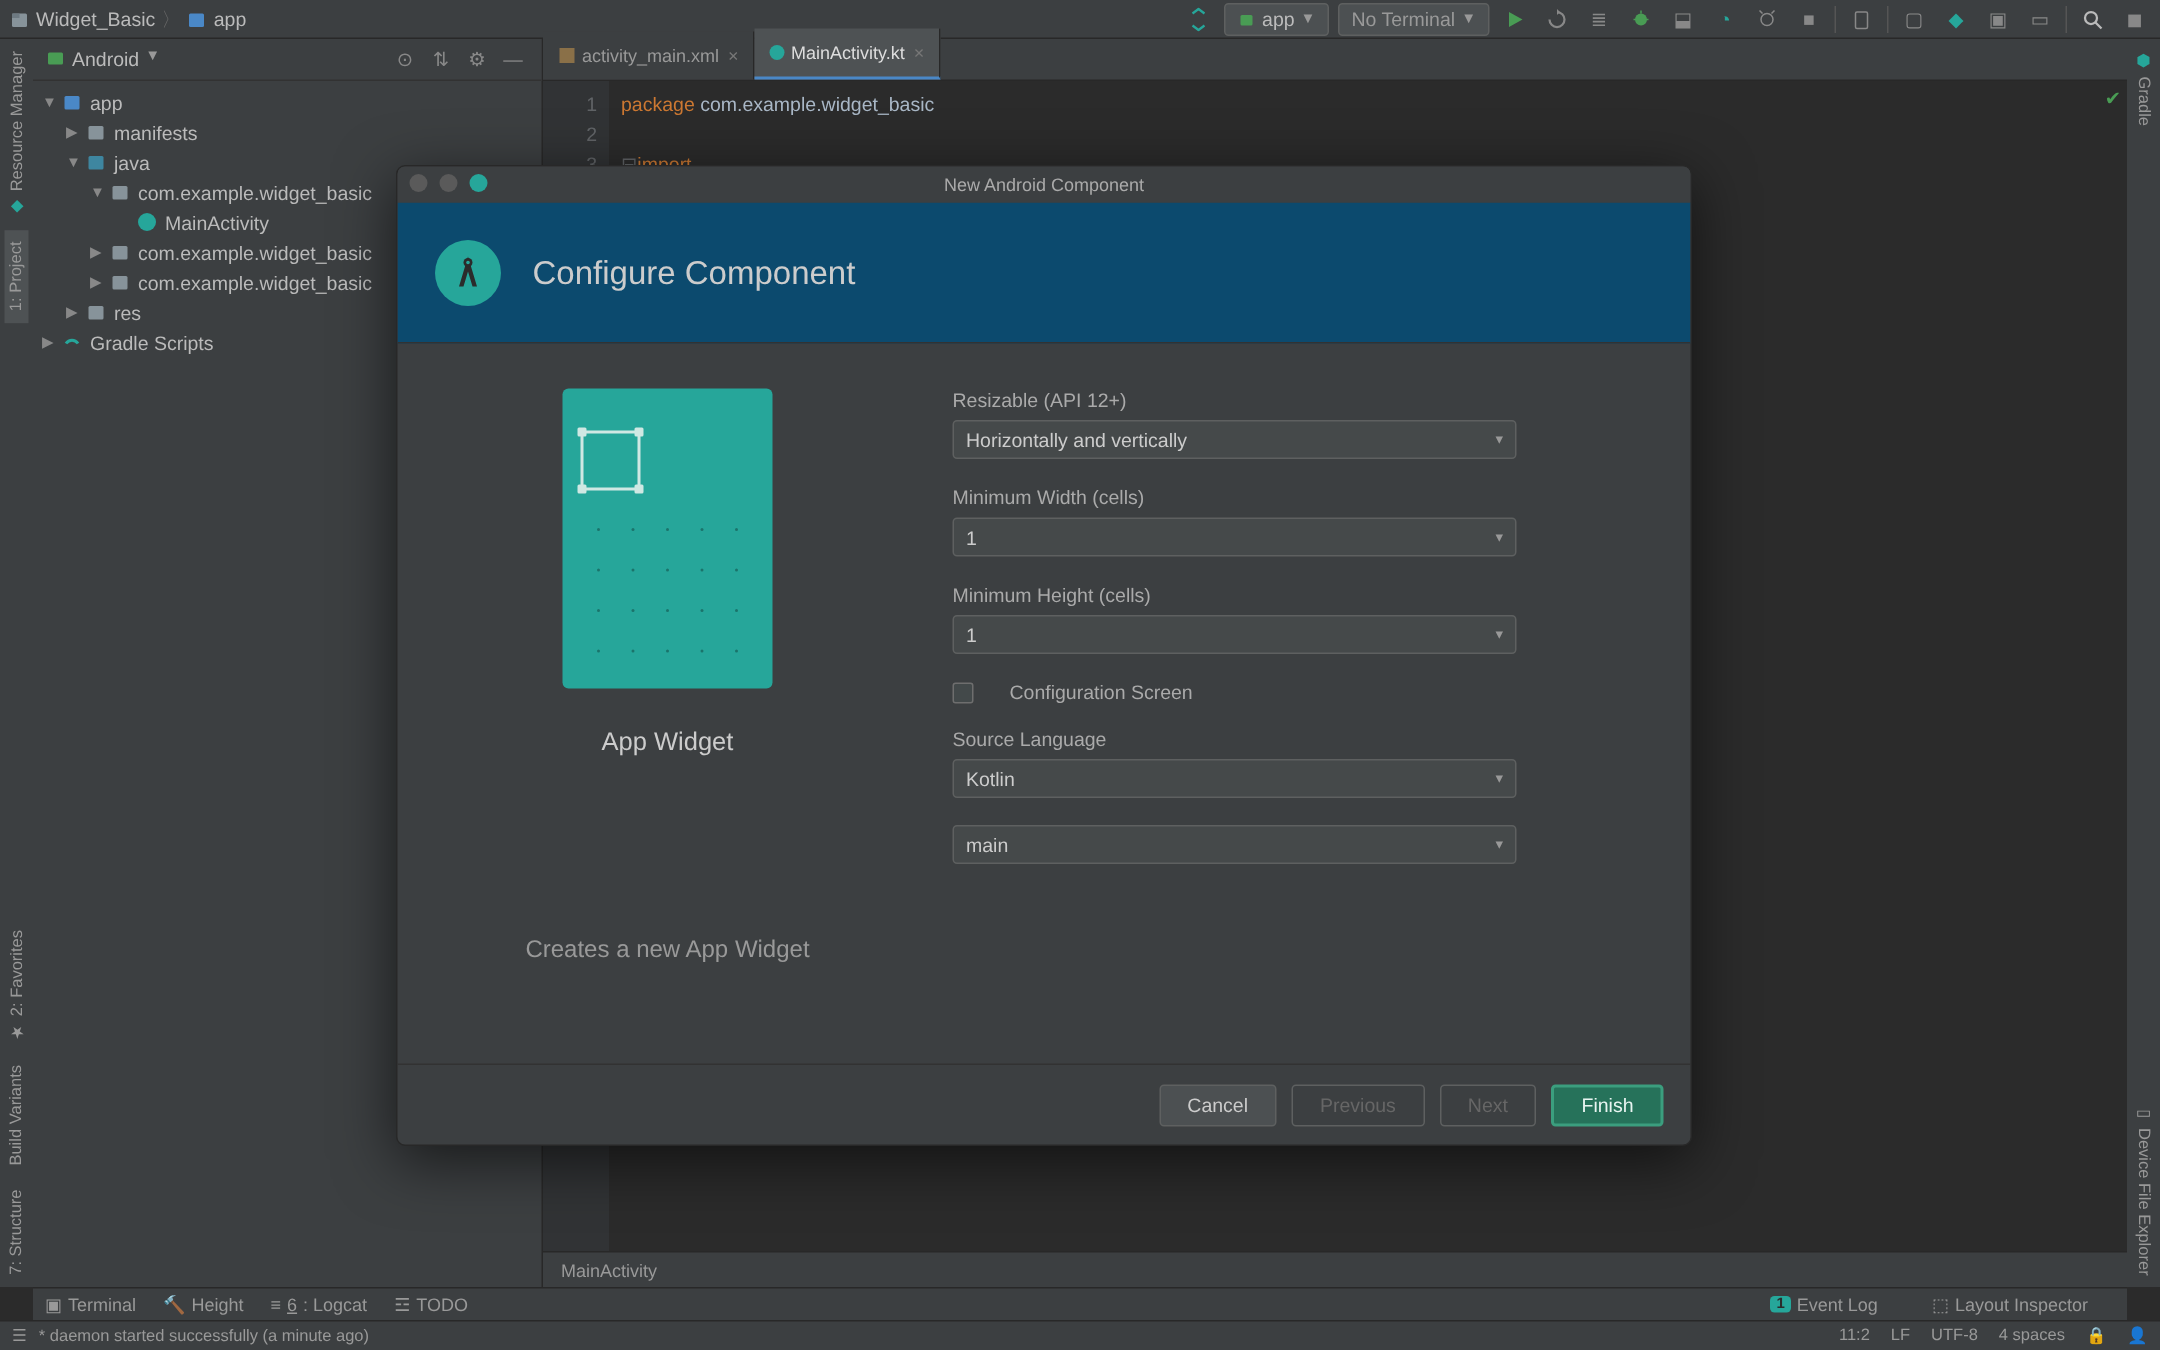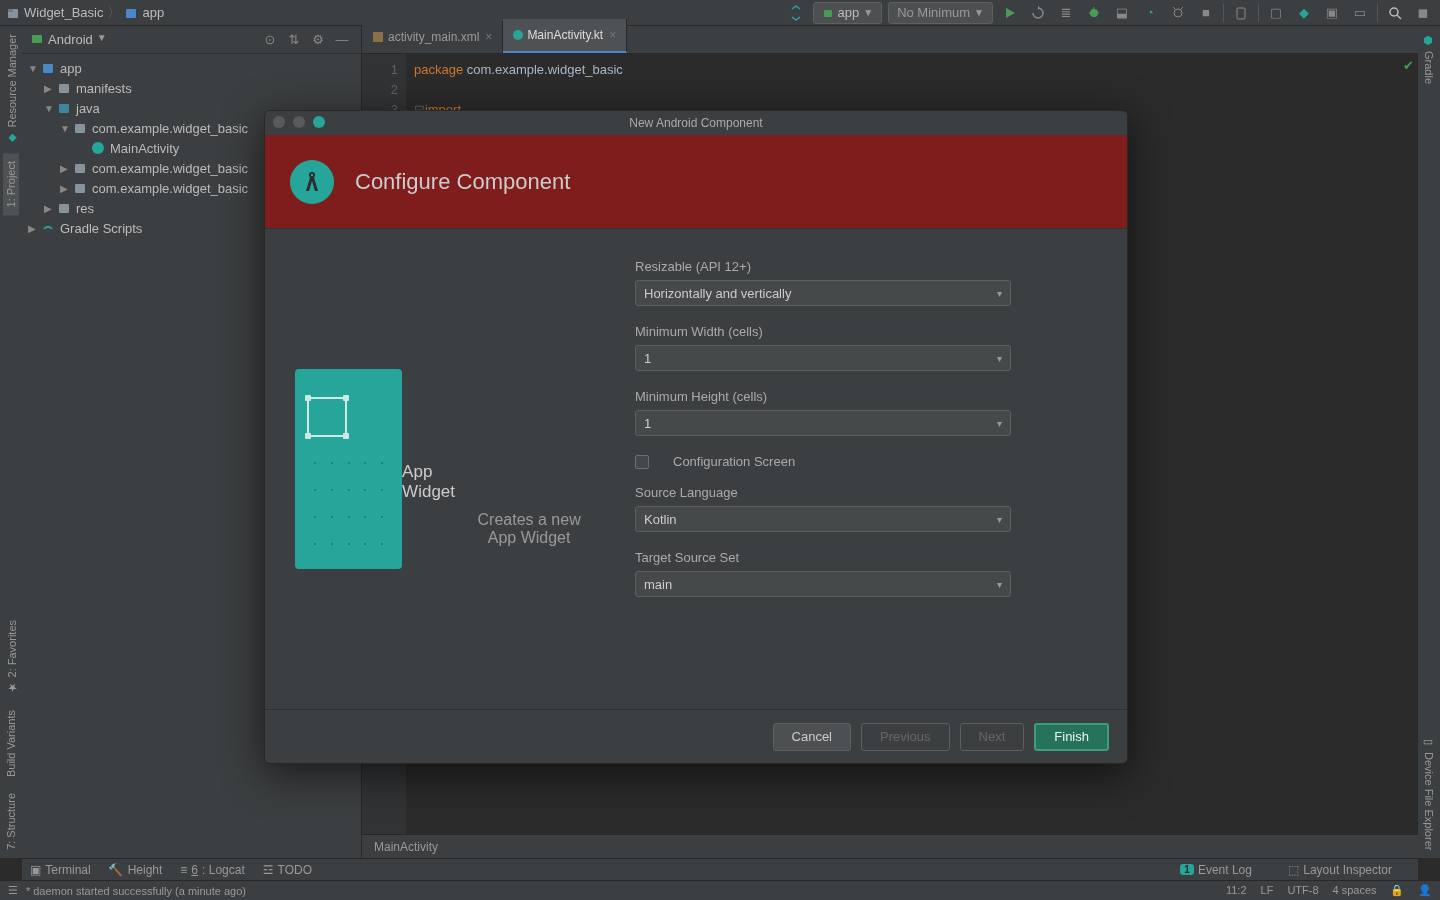--- a/index.html
+++ b/index.html
@@ -62,25 +62,25 @@
 .status-right{margin-left:auto;display:flex;gap:14px}
 
 
 .dialog{position:absolute;left:264px;top:110px;width:864px;height:654px;background:#3c3f41;border-radius:6px;box-shadow:0 10px 40px rgba(0,0,0,0.6);display:flex;flex-direction:column;border:1px solid #282828;overflow:hidden}
 .dialog-titlebar{height:24px;background:#3c3f41;display:flex;align-items:center;justify-content:center;position:relative;font-size:12px;color:#aaa}
 .traffic{position:absolute;left:8px;top:5px;display:flex;gap:8px}
 .tl{width:12px;height:12px;border-radius:50%}
 .tl.r{background:#5a5a5a}
 .tl.y{background:#5a5a5a}
 .tl.g{background:#26a69a}
-.dialog-header{height:94px;background:#7f1d1d;display:flex;align-items:center;padding:0 24px;gap:20px;border-bottom:1px solid #323232}
+.dialog-header{height:94px;background:#0c4a6e;display:flex;align-items:center;padding:0 24px;gap:20px;border-bottom:1px solid #323232}
 .as-logo{width:46px;height:46px}
 .dialog-title{font-size:22px;color:#ccc;font-weight:400}
 .dialog-body{flex:1;display:flex;padding:30px}
-.preview-col{width:300px;display:flex;flex-direction:row;align-items:center}
+.preview-col{width:300px;display:flex;flex-direction:column;align-items:center}
 .phone-frame{width:140px;height:200px;background:#26a69a;border-radius:4px;padding:16px;position:relative}
 .widget-box{position:absolute;top:28px;left:12px;width:40px;height:40px;border:2px solid #cfe8e3;border-radius:2px}
 .widget-box::before,.widget-box::after{content:"";position:absolute;width:6px;height:6px;background:#cfe8e3;border-radius:1px}
 .widget-box::before{top:-4px;left:-4px}
 .widget-box::after{bottom:-4px;right:-4px}
 .dot-grid{position:absolute;top:80px;left:12px;right:12px;bottom:12px;display:grid;grid-template-columns:repeat(5,1fr);grid-template-rows:repeat(4,1fr)}
 .dot{width:2px;height:2px;background:rgba(0,0,0,0.3);border-radius:50%;justify-self:center;align-self:center}
 .preview-title{margin-top:26px;font-size:17px;color:#ccc}
 .preview-desc{margin-top:120px;font-size:16px;color:#999;text-align:center}
 .form-col{flex:1;padding-left:40px}
@@ -126,21 +126,21 @@
         </svg>
     </span>
     <div class="run-config">
       <svg width="12" height="12" viewBox="0 0 12 12">
           <rect x="2" y="3" width="8" height="7" rx="1" fill="#499c54"></rect>
         </svg>
       <span>app</span>
       <span class="chev">▼</span>
     </div>
     <div class="devices">
-      <span>No Minimum</span>
+      <span>No Terminal</span>
       <span class="chev">▼</span>
     </div>
     <span class="icon-btn green">
         <svg width="14" height="14" viewBox="0 0 14 14">
           <path d="M3 2l9 5-9 5z" fill="#499c54"></path>
         </svg>
       </span>
     <span class="icon-btn">
         <svg width="14" height="14" viewBox="0 0 14 14">
           <path d="M7 2a5 5 0 1 1-5 5" stroke="#888" stroke-width="1.5" fill="none"></path>
@@ -472,21 +472,20 @@
         <span>Configuration Screen</span>
       </div>
       <div class="form-group">
         <label class="form-label">Source Language</label>
         <div class="form-select">
             <span>Kotlin</span>
             <span class="chev">▾</span>
           </div>
       </div>
       <div class="form-group">
-        <label class="form-label">Target Source Set</label>
         <div class="form-select">
             <span>main</span>
             <span class="chev">▾</span>
           </div>
       </div>
     </div>
   </div>
   <div class="dialog-footer">
     <div class="btn">Cancel</div>
     <div class="btn disabled">Previous</div>

